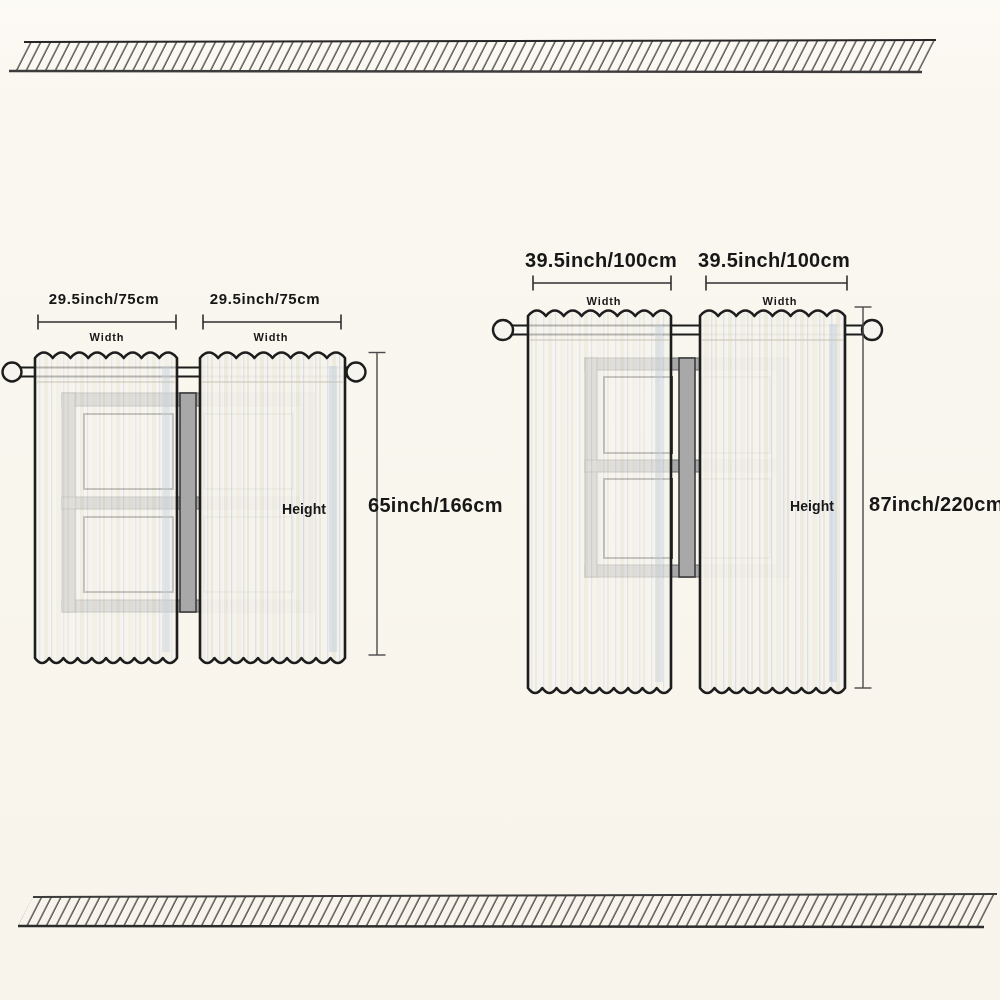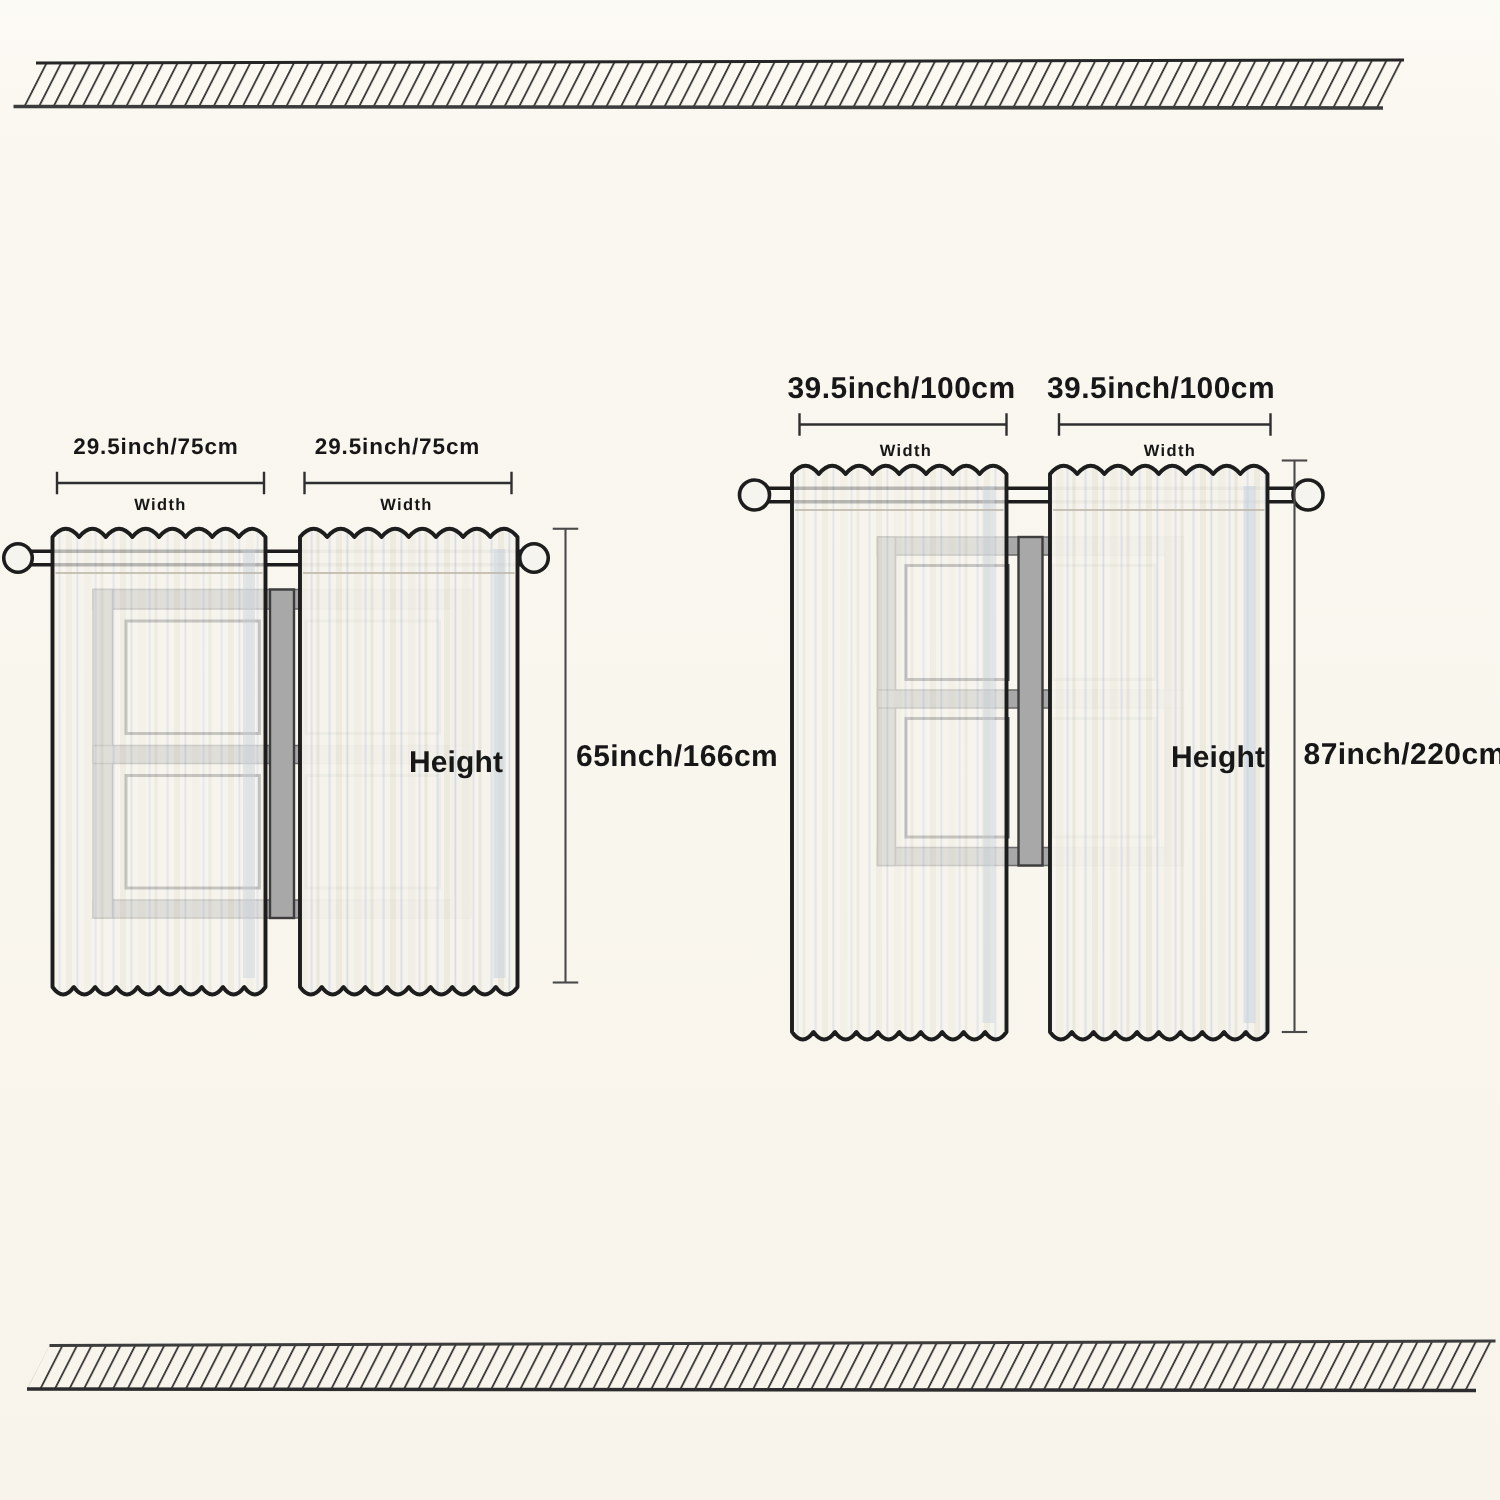--- a/index.html
+++ b/index.html
@@ -8,21 +8,21 @@
     background:linear-gradient(180deg,#fcfaf4 0%,#faf7f0 10%,#f9f6ee 55%,#f8f4ec 100%);
     font-family:"Liberation Sans",sans-serif;color:#161616;
   }
   .diagram-svg{position:absolute;left:0;top:0;width:1000px;height:1000px;display:block;}
   .label{position:absolute;font-weight:bold;white-space:nowrap;color:#171717;}
   .centered{transform:translate(-50%,-50%);}
   .vcenter{transform:translateY(-50%);}
   .size-value-lg{font-size:15px;letter-spacing:0.6px;}
   .size-value{font-size:20px;letter-spacing:0.3px;}
   .width-caption{font-size:11px;letter-spacing:0.9px;}
-  .height-caption{font-size:20px;letter-spacing:0.1px;}
+  .height-caption{font-size:14px;letter-spacing:0.1px;}
   .height-value{font-size:20px;letter-spacing:0.3px;}
 </style>
 </head>
 <body>
 
 <div class="stage">
 
   <svg class="diagram-svg" viewBox="0 0 1000 1000" aria-hidden="true">
     <defs>
       <pattern id="hatch" width="9.7" height="40" patternUnits="userSpaceOnUse" patternTransform="skewX(-27)">
@@ -154,21 +154,21 @@
         <line x1="854.5" y1="688" x2="871.5" y2="688"></line>
       </g>
     </g>
   </svg>
 
   <div class="label size-value-lg centered" style="left:104px;top:298px;">29.5inch/75cm</div>
   <div class="label size-value-lg centered" style="left:265px;top:298px;">29.5inch/75cm</div>
   <div class="label width-caption centered" style="left:107px;top:337px;">Width</div>
   <div class="label width-caption centered" style="left:271px;top:337px;">Width</div>
   <div class="label height-caption centered" style="left:304px;top:509px;">Height</div>
-  <div class="label height-value vcenter" style="left:384px;top:505px;text-align:center;">65inch/166cm</div>
+  <div class="label height-value vcenter" style="left:368px;top:505px;text-align:center;">65inch/166cm</div>
 
   <div class="label size-value centered" style="left:601px;top:260px;">39.5inch/100cm</div>
   <div class="label size-value centered" style="left:774px;top:260px;">39.5inch/100cm</div>
   <div class="label width-caption centered" style="left:604px;top:301px;">Width</div>
   <div class="label width-caption centered" style="left:780px;top:301px;">Width</div>
   <div class="label height-caption centered" style="left:812px;top:506px;">Height</div>
   <div class="label height-value vcenter" style="left:869px;top:504px;">87inch/220cm</div>
 
 </div>
 

